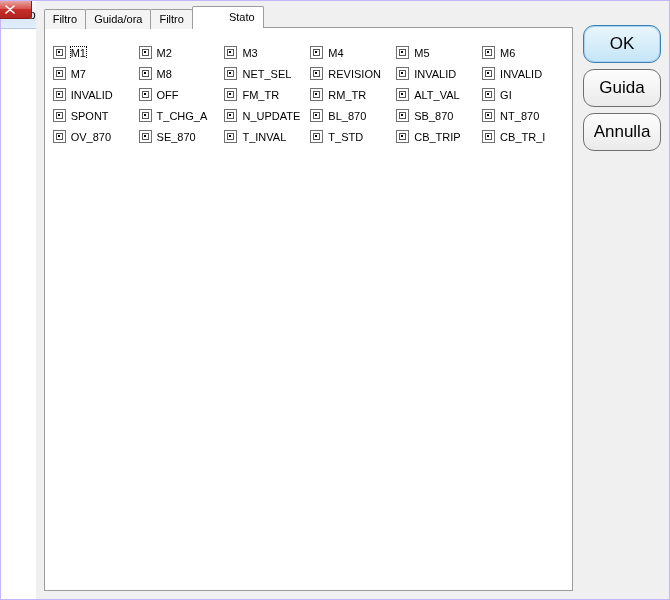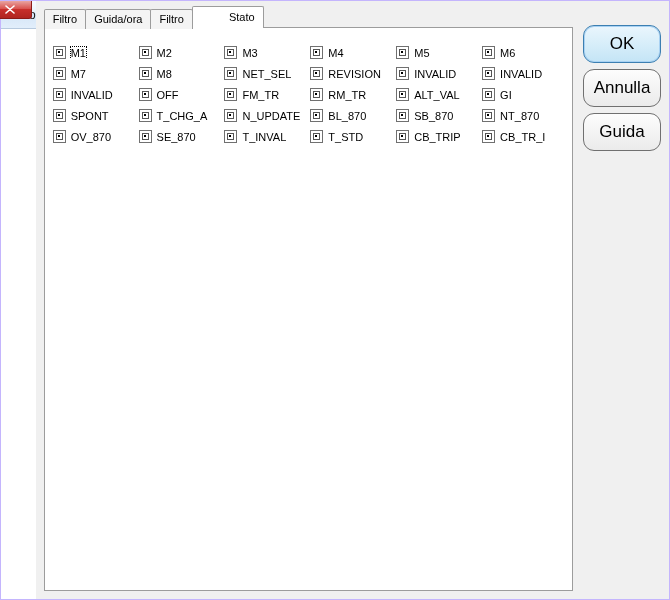--- a/index.html
+++ b/index.html
@@ -365,18 +365,18 @@
                 <span class="tri-inner"></span>
               </span>
               <span class="check-label">CB_TR_I</span>
             </div>
           </div>
       </div>
     </div>
 
     <div class="side-col">
       <div class="btn default">OK</div>
+      <div class="btn">Guida</div>
       <div class="btn">Annulla</div>
-      <div class="btn">Guida</div>
     </div>
 
   </div>
 </div>
 
 </body></html>

